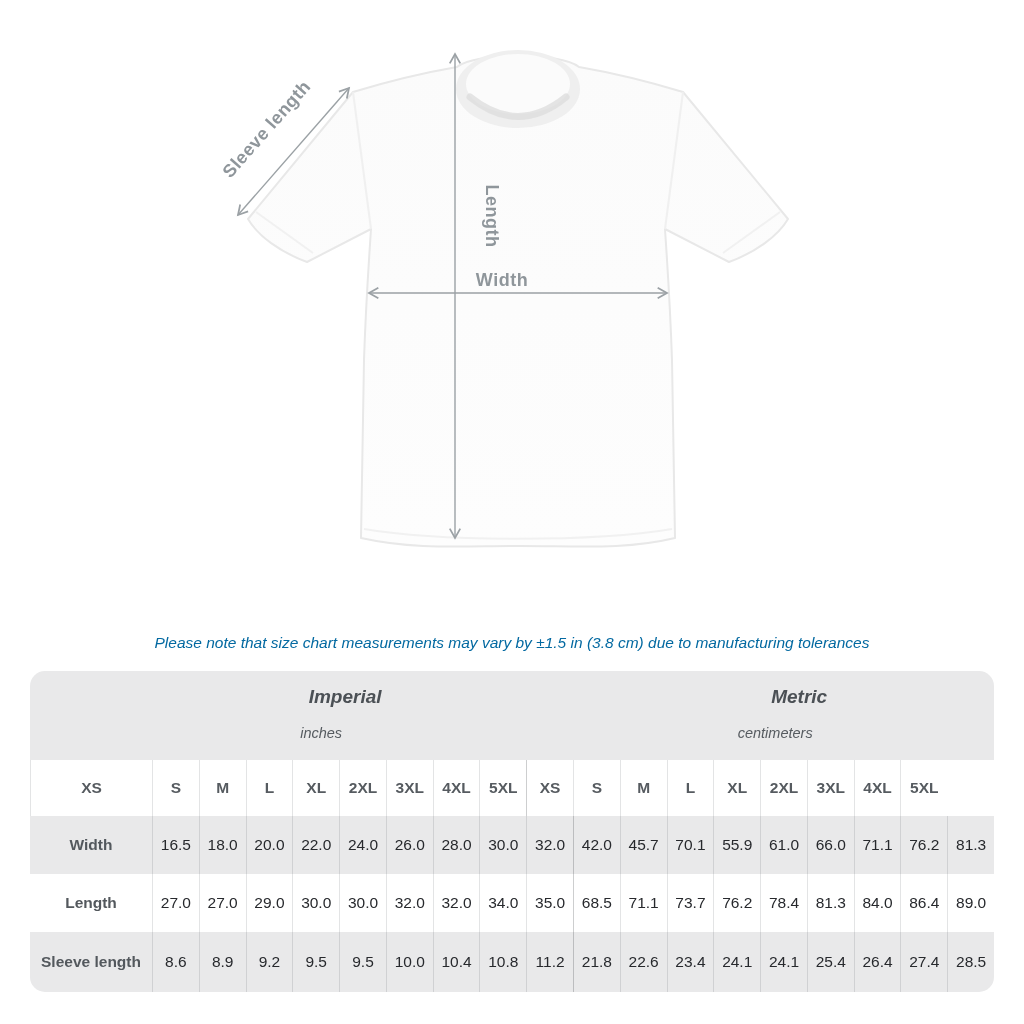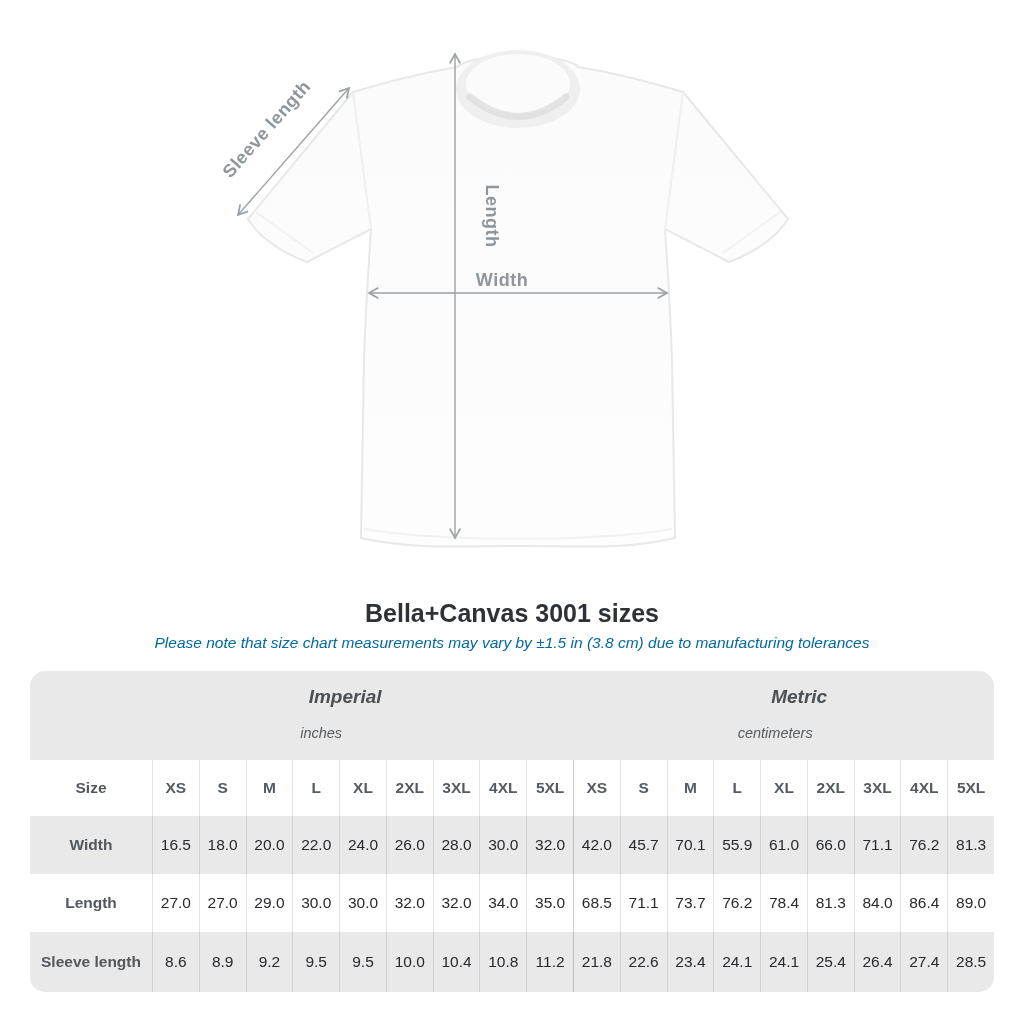--- a/index.html
+++ b/index.html
@@ -85,37 +85,35 @@
       <line class="ann-line" x1="238" y1="215" x2="349" y2="88" marker-start="url(#arrV)" marker-end="url(#arrV)"></line>
       <line class="ann-line" x1="455" y1="54" x2="455" y2="538" marker-start="url(#arrV)" marker-end="url(#arrV)"></line>
       <line class="ann-line" x1="369" y1="293" x2="667" y2="293" marker-start="url(#arrV)" marker-end="url(#arrV)"></line>
 
       <text class="ann-label" transform="translate(271,133) rotate(-48.5)" text-anchor="middle">Sleeve length</text>
       <text class="ann-label" transform="translate(486,216) rotate(90)" text-anchor="middle">Length</text>
       <text class="ann-label" x="502" y="286" text-anchor="middle">Width</text>
     </g>
   </svg>
 
-  <h1 class="page-title">Bella+Canvas 3001 sizes</h1>
   <p class="page-subtitle">Please note that size chart measurements may vary by ±1.5 in (3.8 cm) due to manufacturing tolerances</p>
 
   <div class="size-table">
     <div class="group-header">
       <div class="unit-group g-imperial">
         <div class="unit-title">Imperial</div>
         <div class="unit-sub">inches</div>
       </div>
       <div class="unit-group g-metric">
         <div class="unit-title">Metric</div>
         <div class="unit-sub">centimeters</div>
       </div>
     </div>
     <div id="table-rows">
         <div class="trow white row-h56">
-          <div class="cell label-cell">Size</div>
           <div class="cell size-cell">XS</div>
           <div class="cell size-cell">S</div>
           <div class="cell size-cell">M</div>
           <div class="cell size-cell">L</div>
           <div class="cell size-cell">XL</div>
           <div class="cell size-cell">2XL</div>
           <div class="cell size-cell">3XL</div>
           <div class="cell size-cell">4XL</div>
           <div class="cell size-cell">5XL</div>
           <div class="cell group-start size-cell">XS</div>

